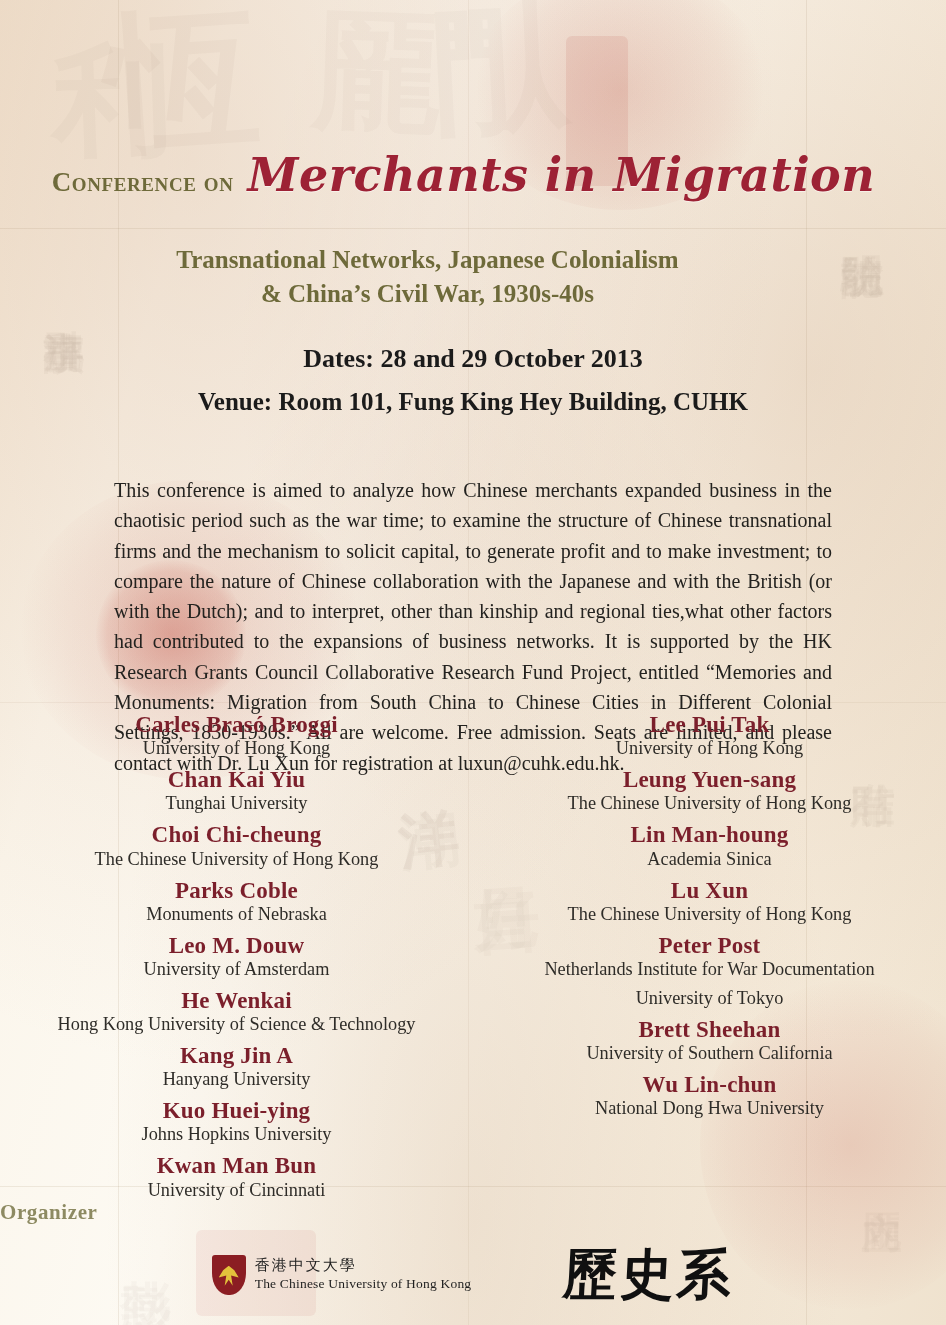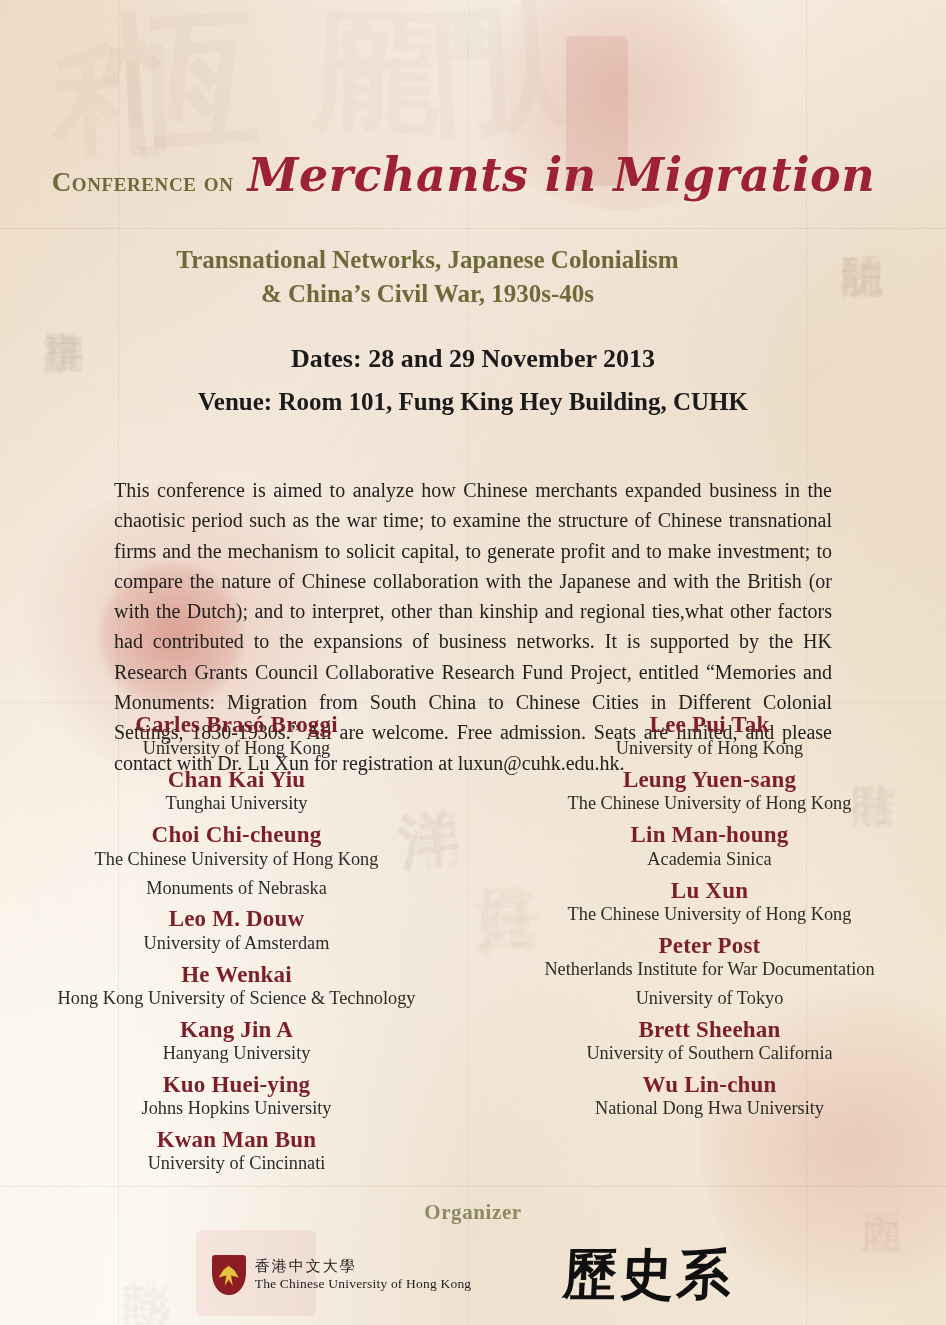--- a/index.html
+++ b/index.html
@@ -170,21 +170,20 @@
     line-height: 1.2;
     margin-bottom: 7px;
   }
 
   
   .organizer-label {
     position: absolute;
     top: 1200px;
     left: 0;
     width: 946px;
-    text-align: center;
     font-weight: bold;
     font-size: 21px;
     color: #8d8a62;
     letter-spacing: 0.6px;
   }
 
   .logos {
     position: absolute;
     top: 1240px;
     left: 0;
@@ -219,21 +218,21 @@
     width: 20px;
     height: 20px;
     background: #e3c23c;
     clip-path: polygon(50% 0%, 78% 22%, 100% 58%, 62% 48%, 70% 100%, 50% 70%, 30% 100%, 38% 48%, 0% 58%, 22% 22%);
   }
   .cuhk-text {
     line-height: 1.18;
     color: #2b2b2b;
   }
   .cuhk-cn {
-    font-family: Liberation Serif, serif;
+    font-family: Liberation Mono, monospace;
     font-size: 15px;
     letter-spacing: 2px;
     color: #1f1f1f;
   }
   .cuhk-en {
     font-size: 13.5px;
     letter-spacing: 0.2px;
     color: #1f1f1f;
   }
   .dept-logo {
@@ -284,33 +283,34 @@
 
     <div class="title-row">
       <span class="conf-on">Conference on</span><span class="title-script">Merchants in Migration</span>
     </div>
 
     <div class="subtitle">
       <div>Transnational Networks, Japanese Colonialism</div>
       <div>&amp; China’s Civil War, 1930s-40s</div>
     </div>
 
-    <div class="dates">Dates: 28 and 29 November 2013</div>
+    <div class="dates">Dates: 28 and 29 October 2013</div>
     <div class="venue">Venue: Room 101, Fung King Hey Building, CUHK</div>
 
     <p class="abstract">This conference is aimed to analyze how Chinese merchants expanded business in the chaotisic period such as the war time; to examine the structure of Chinese transnational firms and the mechanism to solicit capital, to generate profit and to make investment; to compare the nature of Chinese collaboration with the Japanese and with the British (or with the Dutch); and to interpret, other than kinship and regional ties,what other factors had contributed to the expansions of business networks. It is supported by the HK Research Grants Council Collaborative Research Fund Project, entitled “Memories and Monuments: Migration from South China to Chinese Cities in Different Colonial Settings, 1830-1930s.” All are welcome. Free admission. Seats are limited, and please contact with Dr. Lu Xun for registration at luxun@cuhk.edu.hk.</p>
 
     <div class="speakers">
       <div class="col" id="col-left">
           <div class="sp-name">Carles Brasó Broggi</div>
           <div class="sp-aff">University of Hong Kong</div>
           <div class="sp-name">Chan Kai Yiu</div>
           <div class="sp-aff">Tunghai University</div>
           <div class="sp-name">Choi Chi-cheung</div>
           <div class="sp-aff">The Chinese University of Hong Kong</div>
+          <div class="sp-name">Parks Coble</div>
           <div class="sp-aff">Monuments of Nebraska</div>
           <div class="sp-name">Leo M. Douw</div>
           <div class="sp-aff">University of Amsterdam</div>
           <div class="sp-name">He Wenkai</div>
           <div class="sp-aff">Hong Kong University of Science &amp; Technology</div>
           <div class="sp-name">Kang Jin A</div>
           <div class="sp-aff">Hanyang University</div>
           <div class="sp-name">Kuo Huei-ying</div>
           <div class="sp-aff">Johns Hopkins University</div>
           <div class="sp-name">Kwan Man Bun</div>

